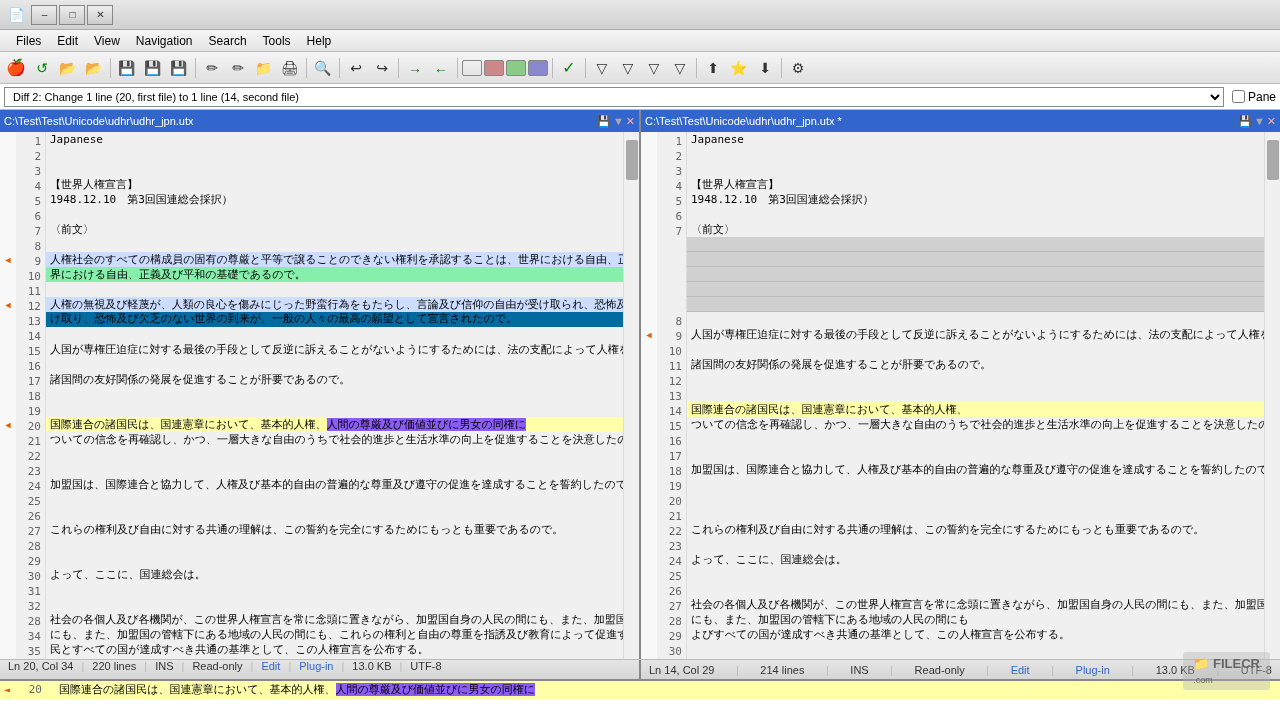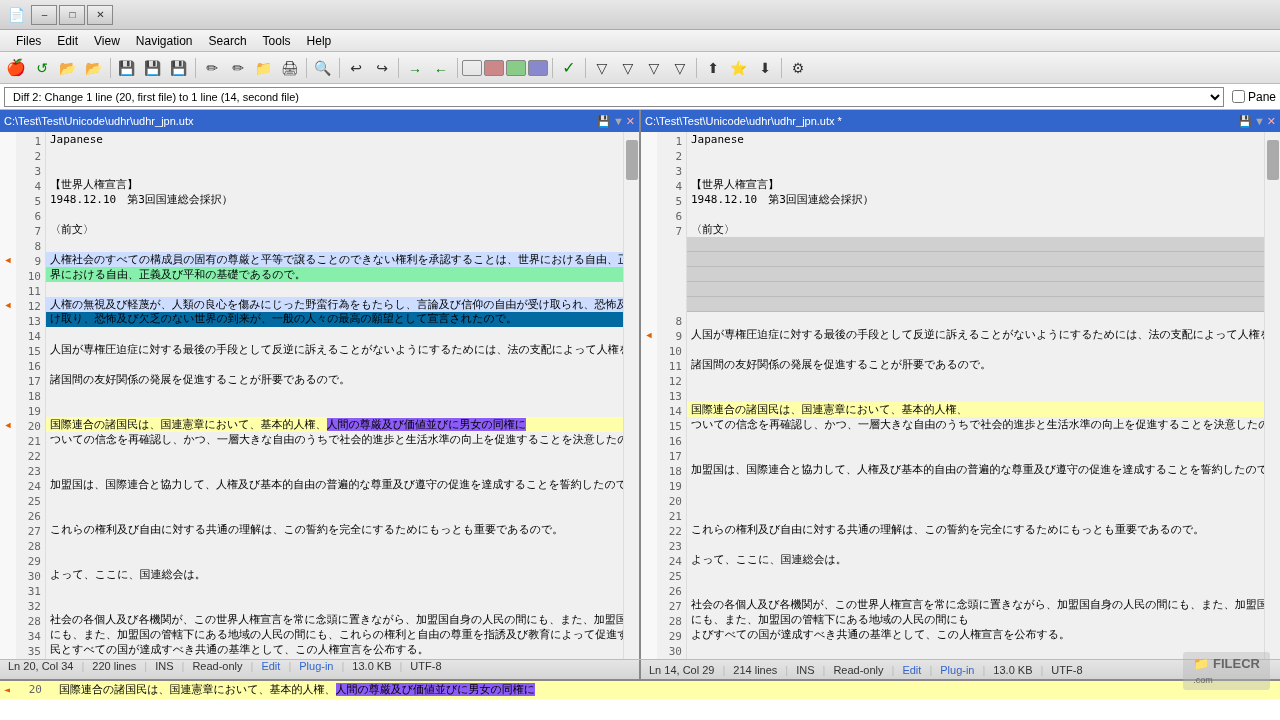--- a/index.html
+++ b/index.html
@@ -533,21 +533,21 @@
     <span>Read-only</span>
     <span style="margin:0 8px; color:#bbb;">|</span>
     <span style="cursor:pointer; color:#3366cc;">Edit</span>
     <span style="margin:0 8px; color:#bbb;">|</span>
     <span style="cursor:pointer; color:#3366cc;">Plug-in</span>
     <span style="margin:0 8px; color:#bbb;">|</span>
     <span>13.0 KB</span>
     <span style="margin:0 8px; color:#bbb;">|</span>
     <span>UTF-8</span>
   </div>
-  <div style="flex:1; display:flex; align-items:center; padding: 0 8px; font-size:11px; color:#333;">
+  <div style="flex:1; display:flex; align-items:center; padding: 0 8px; font-size:11px; color:#333;justify-content:space-between;">
     <span>Ln 14, Col 29</span>
     <span style="margin:0 8px; color:#bbb;">|</span>
     <span>214 lines</span>
     <span style="margin:0 8px; color:#bbb;">|</span>
     <span>INS</span>
     <span style="margin:0 8px; color:#bbb;">|</span>
     <span>Read-only</span>
     <span style="margin:0 8px; color:#bbb;">|</span>
     <span style="cursor:pointer; color:#3366cc;">Edit</span>
     <span style="margin:0 8px; color:#bbb;">|</span>

